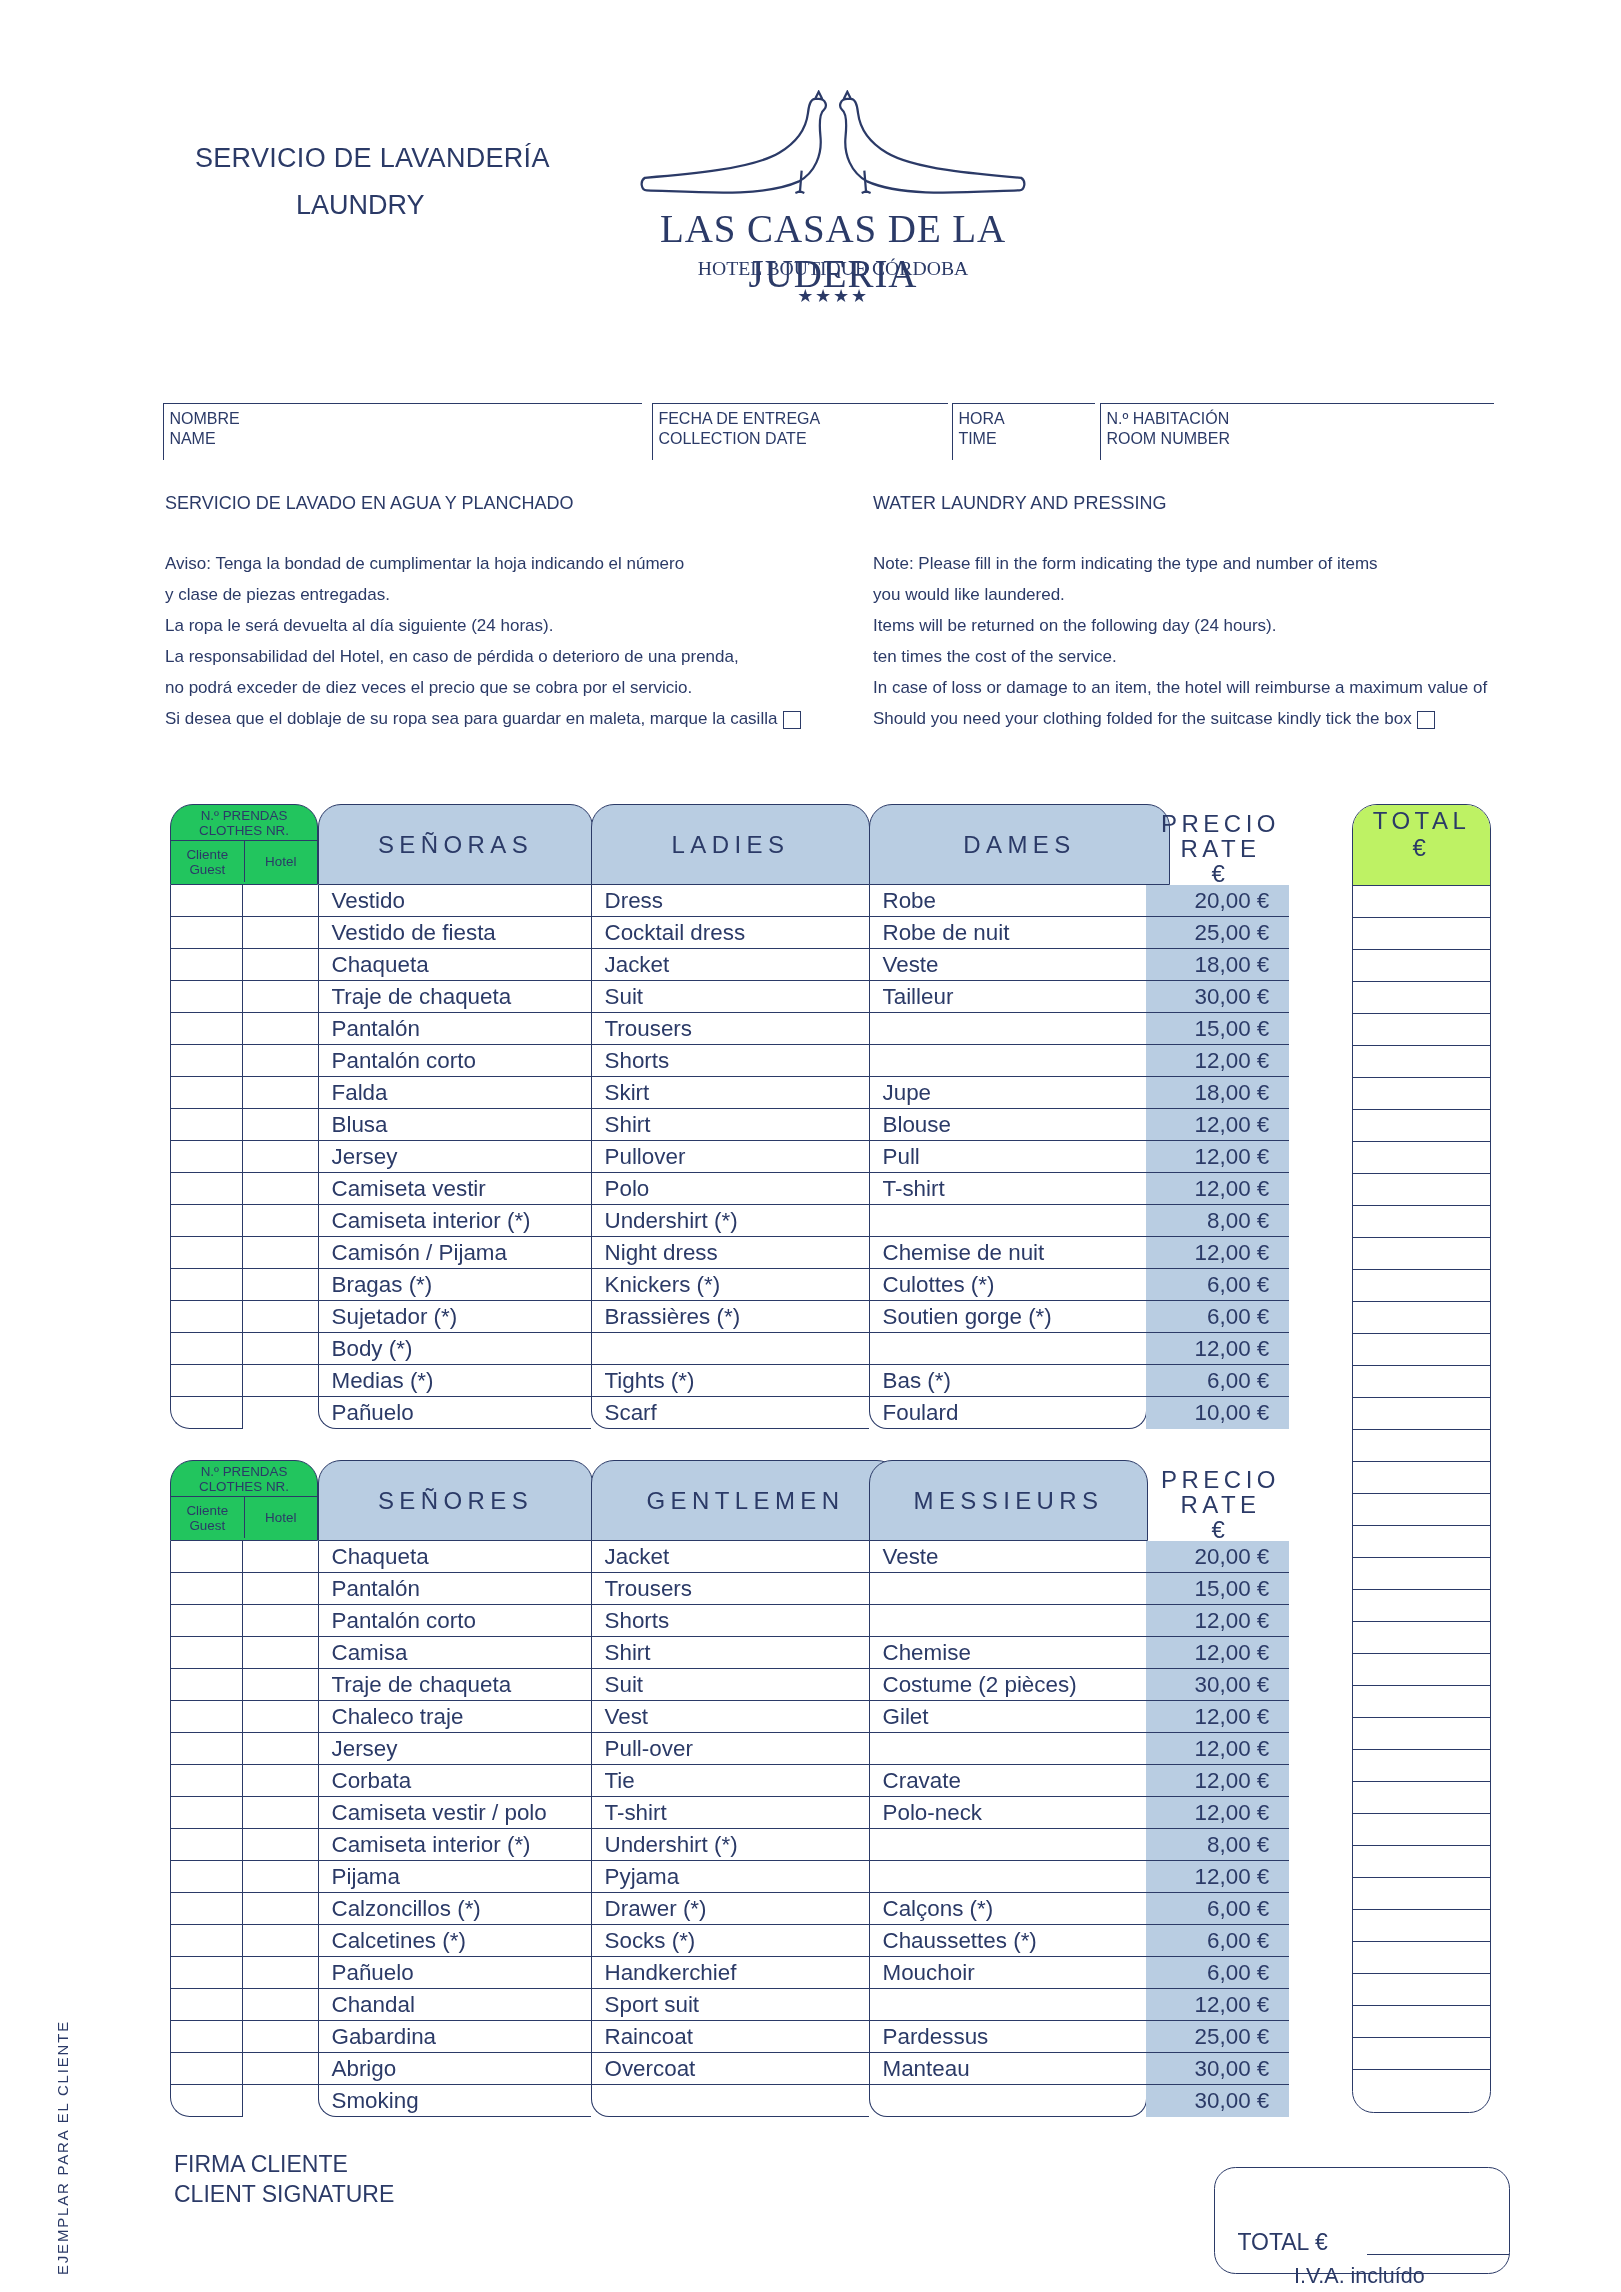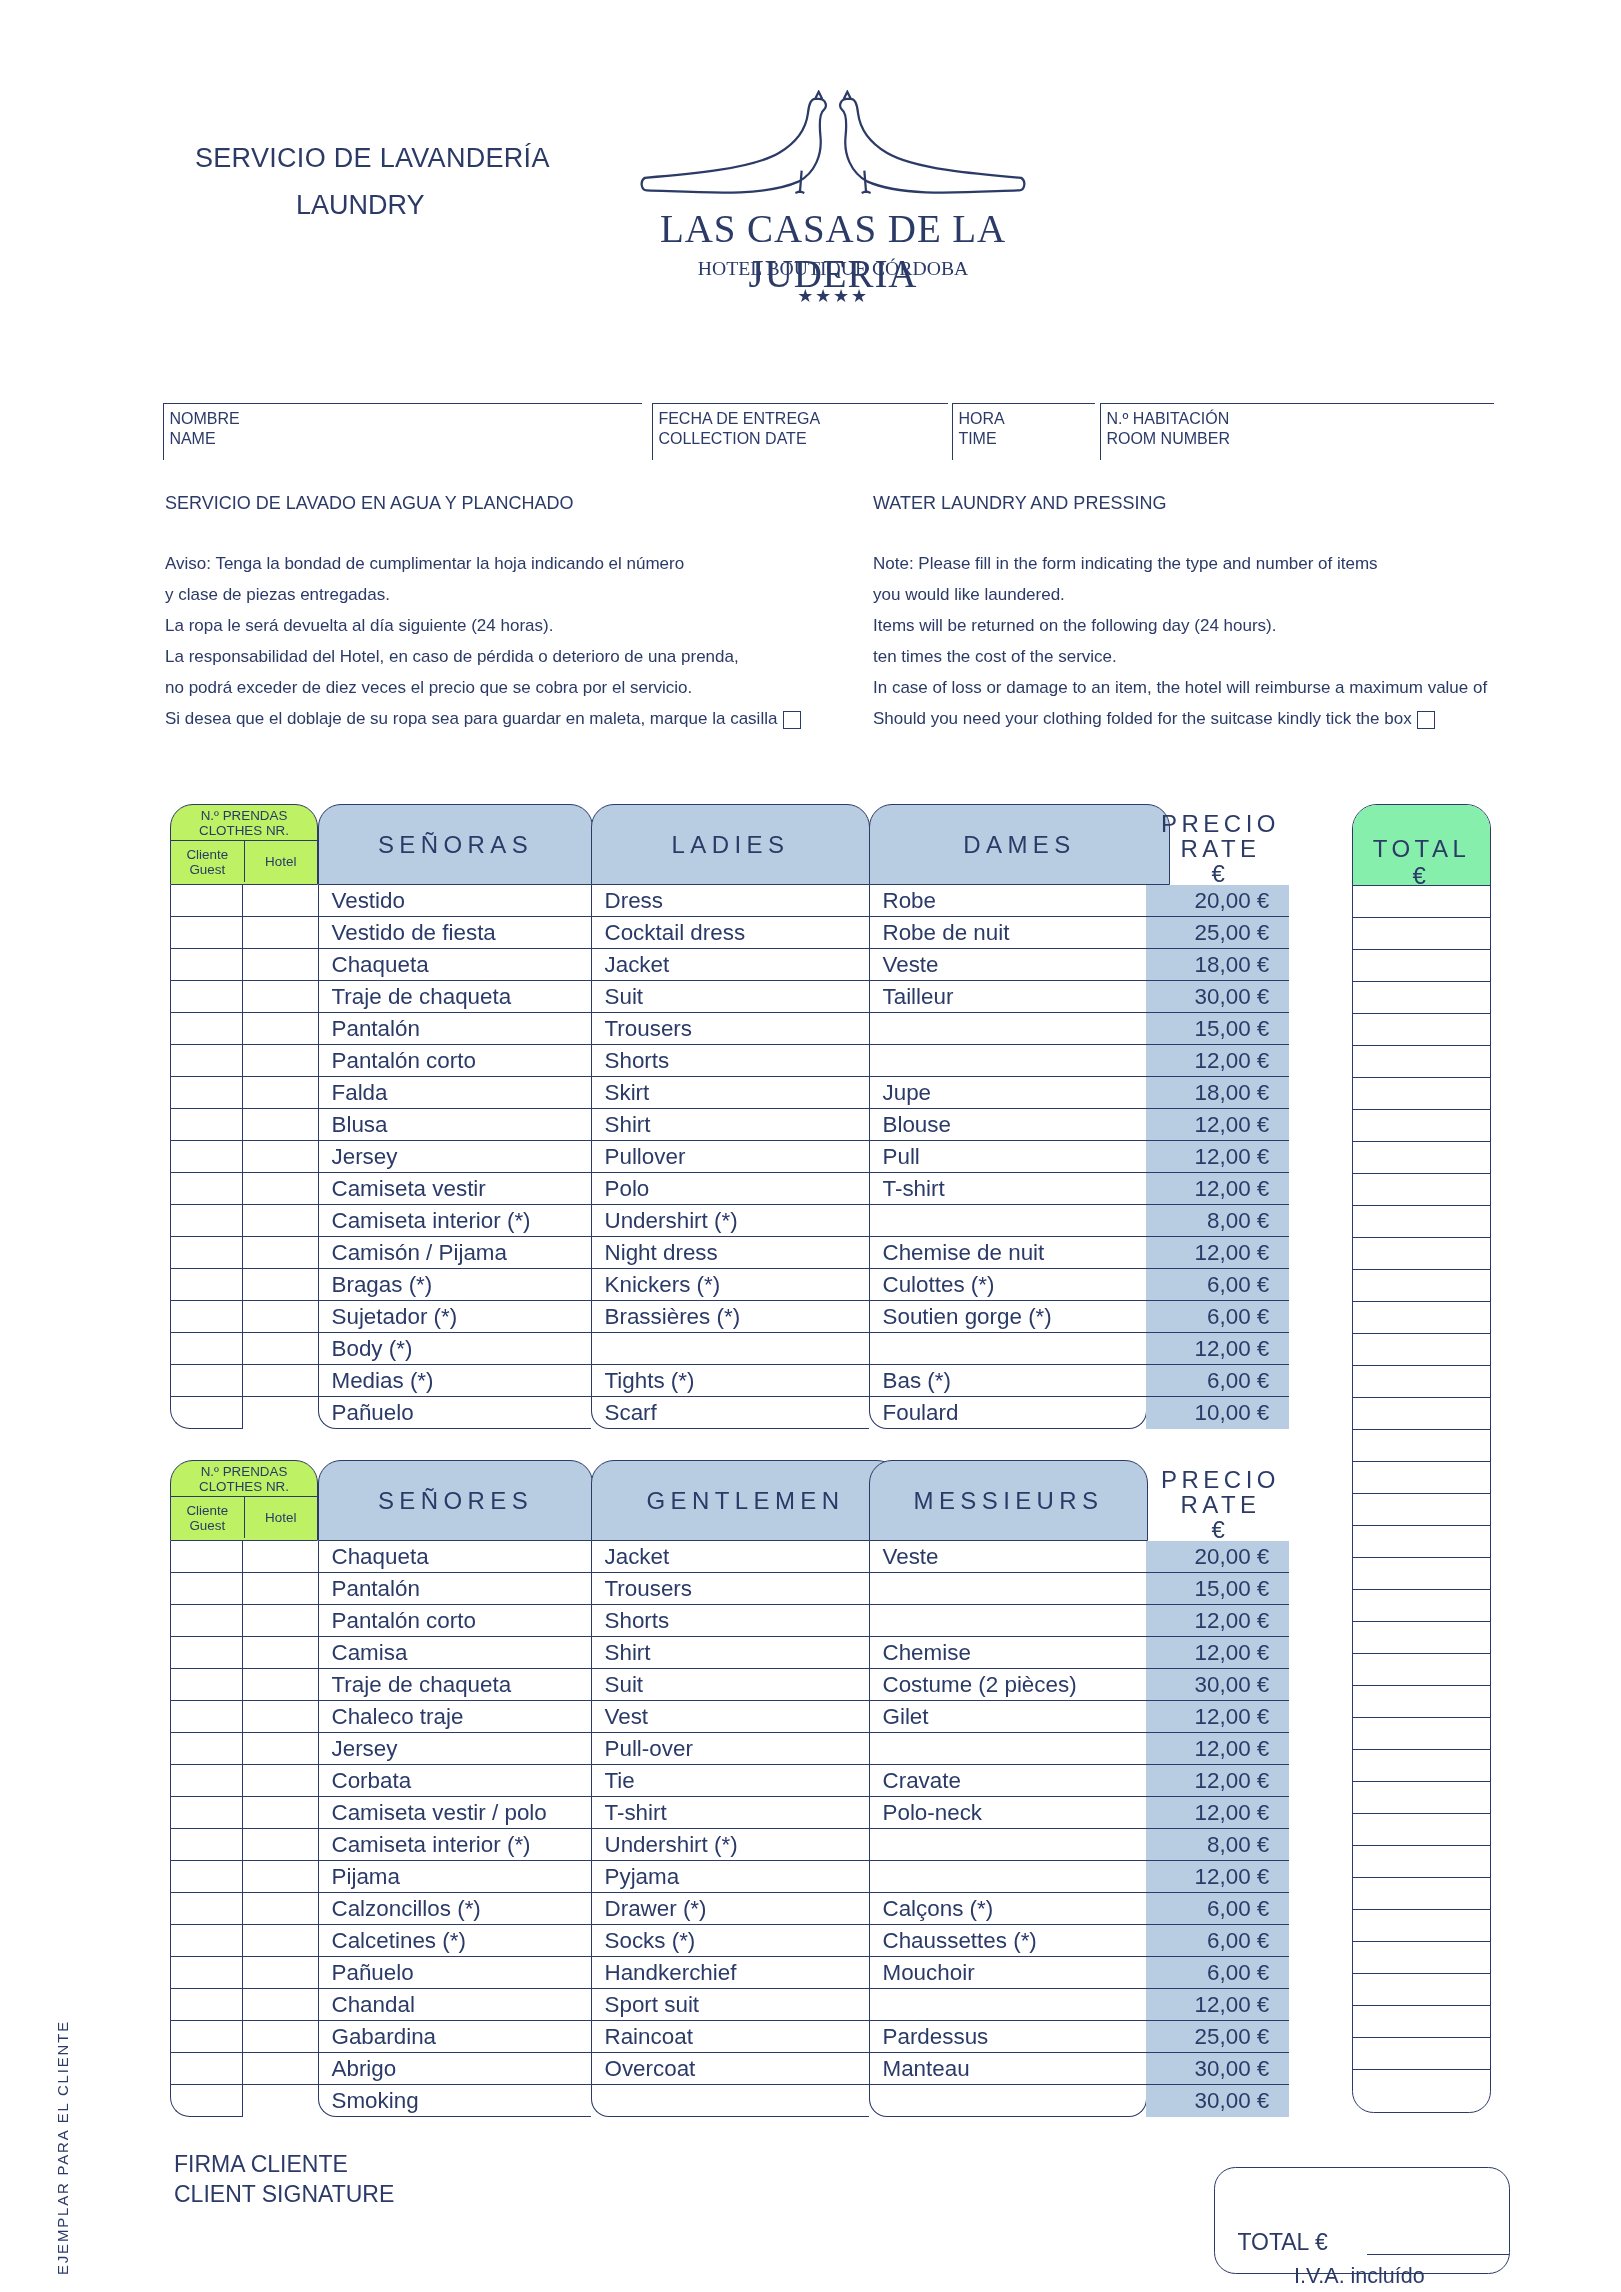--- a/index.html
+++ b/index.html
@@ -20,40 +20,40 @@
   .field span { display: block; }
 
   .sect { top: 493px; font-size: 18px; }
   .notes { font-size: 17px; line-height: 31px; }
   .notes p { margin: 0; }
   .checkbox { display: inline-block; width: 18px; height: 18px; border: 1.8px solid #2b3a67; vertical-align: middle; margin-left: 5.4px; box-sizing: border-box; }
 
   
   .tbl { left: 170px; width: 1119px; }
   .hdr-cell { position: absolute; top: 0; height: 81px; background: #b9cde2; border: 1.8px solid #2b3a67; border-bottom: 1.8px solid #2b3a67; border-radius: 23px 23px 0 0; box-sizing: border-box; display: flex; align-items: center; justify-content: center; font-size: 24px; letter-spacing: 5.4px; }
-  .hdr-nr { position: absolute; top: 0; left: 0; width: 148px; height: 81px; background: #bef264; border: 1.8px solid #2b3a67; border-radius: 23px 23px 0 0; box-sizing: border-box; font-size: 13.4px; line-height: 15px; }
+  .hdr-nr { position: absolute; top: 0; left: 0; width: 148px; height: 81px; background: #22c55e; border: 1.8px solid #2b3a67; border-radius: 23px 23px 0 0; box-sizing: border-box; font-size: 13.4px; line-height: 15px; }
   .hdr-nr .top { text-align: center; border-bottom: 1.8px solid #2b3a67; height: 36px; padding-top: 2.7px; box-sizing: border-box; }
   .hdr-nr .sub { display: flex; height: 41px; }
   .hdr-nr .sub div { flex: 1; display: flex; align-items: center; justify-content: center; text-align: center; }
   .hdr-nr .sub div:first-child { border-right: 1.8px solid #2b3a67; }
   .hdr-price { position: absolute; top: 7.2px; left: 981px; width: 139px; text-align: center; font-size: 24px; line-height: 25px; letter-spacing: 4.5px; }
 
   .rows { position: absolute; top: 81px; left: 0; width: 1119px; }
   .row { position: relative; height: 32px; border-bottom: 1.8px solid #2b3a67; box-sizing: border-box; }
   .row:last-child { border-bottom: none; }
   .c { position: absolute; top: 0; height: 100%; box-sizing: border-box; border-left: 1.8px solid #2b3a67; font-size: 22.4px; line-height: 32px; padding-left: 12.5px; white-space: nowrap; }
   .c-guest { left: 0; width: 72px; }
   .c-hotel { left: 72px; width: 76px; }
   .c-es { left: 148px; width: 273px; }
   .c-en { left: 421px; width: 278px; }
   .c-fr { left: 699px; width: 278px; border-right: 1.8px solid #2b3a67; }
   .c-price { left: 976px; width: 143px; background: #b9cde2; border-left: none; text-align: right; padding-right: 19.7px; }
 
   .total-col { left: 1352px; width: 139px; border: 1.8px solid #2b3a67; border-radius: 25px 25px 21.5px 21.5px; box-sizing: border-box; overflow: hidden; }
-  .total-hdr { height: 81px; background: #86efac; border-bottom: 1.8px solid #2b3a67; text-align: center; font-size: 24px; line-height: 27px; letter-spacing: 4.5px; padding-top: 30px; box-sizing: border-box; }
+  .total-hdr { height: 81px; background: #bef264; border-bottom: 1.8px solid #2b3a67; text-align: center; font-size: 24px; line-height: 27px; letter-spacing: 4.5px; padding-top: 2px; box-sizing: border-box; }
   .total-line { height: 32px; border-bottom: 1.8px solid #2b3a67; box-sizing: border-box; }
 
   .sign { left: 174px; top: 2149px; font-size: 23px; line-height: 30px; }
   .total-box { left: 1214px; top: 2167px; width: 296px; height: 107px; border: 1.8px solid #2b3a67; border-radius: 21.5px; box-sizing: border-box; }
   .total-box .lbl { position: absolute; left: 22.4px; top: 61px; font-size: 23px; }
   .total-box .line { position: absolute; left: 152px; right: 0; top: 86px; border-bottom: 1.8px solid #2b3a67; }
   .iva { left: 1294px; top: 2264px; font-size: 21.5px; }
   .side { left: 54px; top: 2275px; transform: rotate(-90deg); transform-origin: 0 0; font-size: 15px; letter-spacing: 1.8px; white-space: nowrap; }
 </style>
 </head>

